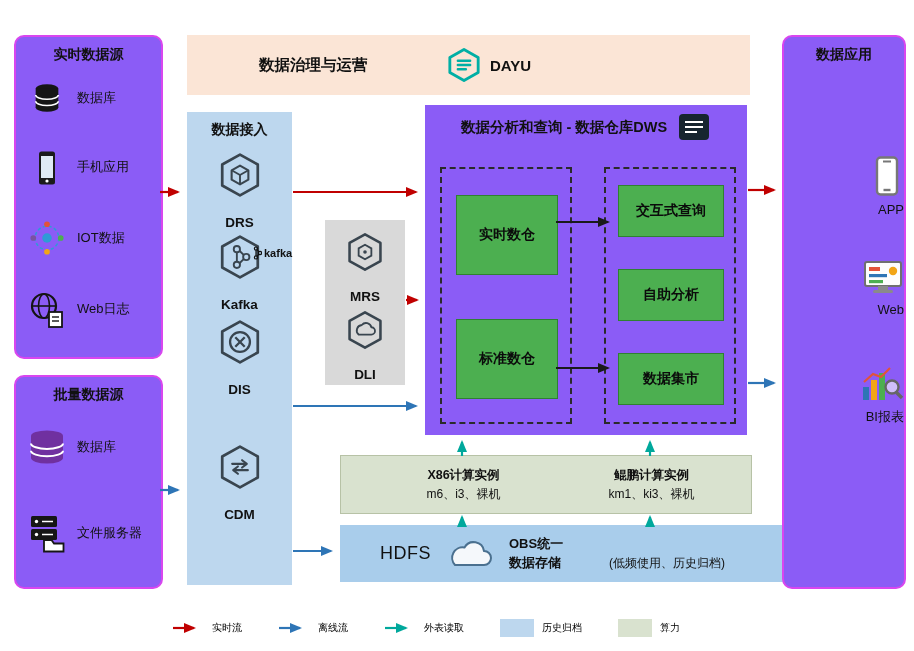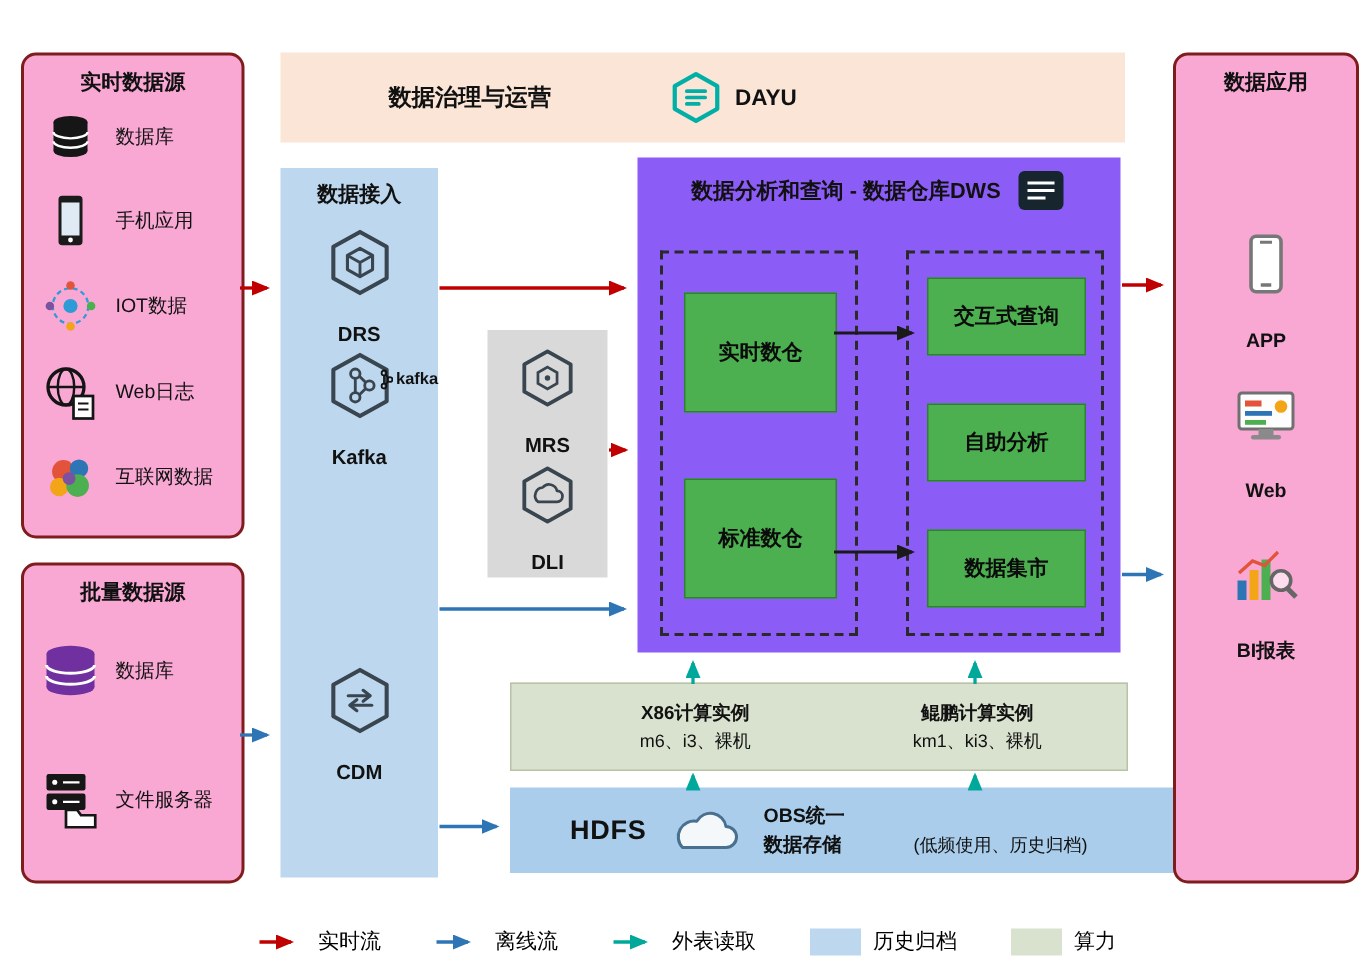--- a/index.html
+++ b/index.html
@@ -1,19 +1,19 @@
 <!DOCTYPE html>
 <html><head>
 <meta charset="utf-8">
 <style>
   html,body{margin:0;padding:0;}
   body{font-family:"Liberation Sans","DejaVu Sans",sans-serif;background:#ffffff;}
   #canvas{position:relative;width:914px;height:651px;background:#fff;overflow:hidden;color:#111;}
   .abs{position:absolute;}
-  .panel{border:2px solid #7f1d1d;border-radius:10px;background:#f9a8d4;}
+  .panel{border:2px solid #d946ef;border-radius:10px;background:#8b5cf6;}
   .panel-title{font-weight:700;font-size:14px;text-align:center;padding-top:9px;}
   .items-col{display:flex;flex-direction:column;justify-content:space-around;}
   .src-item{display:flex;align-items:center;gap:7px;padding-left:8px;}
   .ic{width:46px;flex:0 0 46px;display:flex;justify-content:center;align-items:center;}
   .src-label{font-size:13px;max-width:66px;line-height:1.3;}
 
   #banner{background:#FBE5D6;}
   .banner-title{position:absolute;left:72px;top:0;height:100%;display:flex;align-items:center;font-weight:700;font-size:15.5px;}
   .dayu{position:absolute;left:260px;top:0;height:100%;display:flex;align-items:center;gap:9px;}
   .dayu-text{font-weight:700;font-size:15px;}
@@ -29,29 +29,29 @@
   .dws-title-row{display:flex;justify-content:center;align-items:center;gap:10px;padding-top:7px;font-weight:700;font-size:14.5px;}
   .dashed{position:absolute;border:2px dashed #2a2a2a;}
   .gmod{position:absolute;background:#4CAF50;border:1px solid #2F8132;display:flex;align-items:center;justify-content:center;font-weight:700;font-size:14px;color:#0b0b0b;}
 
   #compute{background:#D9E2CF;border:1px solid #b7c2a6;}
   .comp-col{position:absolute;top:0;height:100%;display:flex;flex-direction:column;align-items:center;justify-content:center;}
   .comp-title{font-weight:700;font-size:12.5px;}
   .comp-spec{font-size:12px;margin-top:2px;}
 
   #hdfs{background:#A9CDEB;display:flex;align-items:center;gap:16px;padding-left:40px;}
-  .hdfs-label{font-weight:700;font-size:18px;letter-spacing:.5px;}
+  .hdfs-label{font-weight:400;font-size:18px;letter-spacing:.5px;}
   .obs-text{font-size:13px;line-height:1.4;}
   .obs-bold{font-weight:700;}
   .obs-note{font-weight:400;font-size:12px;padding-left:48px;}
 
-  #apps .app-item{position:absolute;left:0;width:100%;display:flex;flex-direction:column;align-items:center;gap:22px;font-weight:bold;}
+  #apps .app-item{position:absolute;left:0;width:100%;display:flex;flex-direction:column;align-items:flex-end;gap:5px;}
   .app-label{font-size:13px;}
 
-  #legend{display:flex;align-items:center;gap:36px;font-size:14px;color:#000;}
+  #legend{display:flex;align-items:center;gap:36px;font-size:10px;color:#000;}
   .leg-item{display:flex;align-items:center;gap:8px;}
   .sw{width:34px;height:18px;display:inline-block;}
 
   #arrows{position:absolute;left:0;top:0;z-index:6;pointer-events:none;}
   .flow-red{stroke:#C00000;stroke-width:2.2;}
   .flow-blue{stroke:#2E75B6;stroke-width:2.2;}
   .flow-teal{stroke:#00A89C;stroke-width:2.2;}
   .flow-black{stroke:#1a1a1a;stroke-width:2;}
 </style>
 </head>
@@ -113,32 +113,20 @@
           <svg width="38" height="38" viewBox="0 0 38 38">
               <circle cx="16" cy="15" r="12" fill="none" stroke="#141414" stroke-width="2.2"></circle>
               <ellipse cx="16" cy="15" rx="5.5" ry="12" fill="none" stroke="#141414" stroke-width="1.6"></ellipse>
               <line x1="4" y1="15" x2="28" y2="15" stroke="#141414" stroke-width="1.6"></line>
               <rect x="21" y="21" width="13" height="15" fill="#fff" stroke="#141414" stroke-width="1.8"></rect>
               <line x1="24" y1="26" x2="31" y2="26" stroke="#141414" stroke-width="1.4"></line>
               <line x1="24" y1="30" x2="31" y2="30" stroke="#141414" stroke-width="1.4"></line>
             </svg>
         </span>
         <span class="src-label">Web日志</span>
-      </div>
-      <div class="src-item">
-        <span class="ic">
-          <svg width="36" height="34" viewBox="0 0 38 36">
-              <circle cx="14" cy="13" r="8" fill="#E2533A"></circle>
-              <circle cx="25" cy="11" r="6.5" fill="#2E75B6"></circle>
-              <circle cx="11" cy="24" r="6.5" fill="#F2A516"></circle>
-              <circle cx="24" cy="23" r="8" fill="#4CAF50"></circle>
-              <circle cx="18" cy="18" r="4.5" fill="#7A52A0"></circle>
-            </svg>
-        </span>
-        <span class="src-label">互联网数据</span>
       </div>
     </div>
   </div>
 
   <div class="abs panel" style="left:14px;top:375px;width:145px;height:210px;">
     <div class="panel-title">批量数据源</div>
     <div class="items-col" style="height:172px;">
       <div class="src-item">
         <span class="ic">
           <svg width="44" height="40" viewBox="0 0 44 40">
@@ -193,20 +181,30 @@
             <g fill="none" stroke="#111" stroke-width="1.2">
               <circle cx="3" cy="2.6" r="1.6"></circle>
               <circle cx="3" cy="11.4" r="1.6"></circle>
               <circle cx="7" cy="7" r="1.6"></circle>
               <path d="M3 4.2 V9.8 M4.3 3.6 L5.8 6 M4.3 10.4 L5.8 8"></path>
             </g>
           </svg>
         <span>kafka</span>
       </span>
       <span class="svc-name">Kafka</span>
+    </div>
+    <div class="svc" style="top:207px;">
+      <svg width="46" height="46" viewBox="0 0 44 44">
+        <polygon points="22,2.5 39,12 39,32 22,41.5 5,32 5,12" fill="none" stroke="#39454F" stroke-width="2.6" stroke-linejoin="round"></polygon>
+        <g stroke="#39454F" stroke-width="2.2" fill="none">
+            <circle cx="22" cy="22" r="9.5"></circle>
+            <path d="M17.5 17.5 L26.5 26.5 M26.5 17.5 L17.5 26.5"></path>
+          </g>
+      </svg>
+      <span class="svc-name">DIS</span>
     </div>
     <div class="svc" style="top:332px;">
       <svg width="46" height="46" viewBox="0 0 44 44">
         <polygon points="22,2.5 39,12 39,32 22,41.5 5,32 5,12" fill="none" stroke="#39454F" stroke-width="2.6" stroke-linejoin="round"></polygon>
         <g stroke="#39454F" stroke-width="2" fill="none" stroke-linejoin="round" stroke-linecap="round">
             <path d="M14.5 19 H27"></path>
             <path d="M24 15.5 L28.5 19 L24 22.5"></path>
             <path d="M29.5 25 H17"></path>
             <path d="M20 21.5 L15.5 25 L20 28.5"></path>
           </g>

